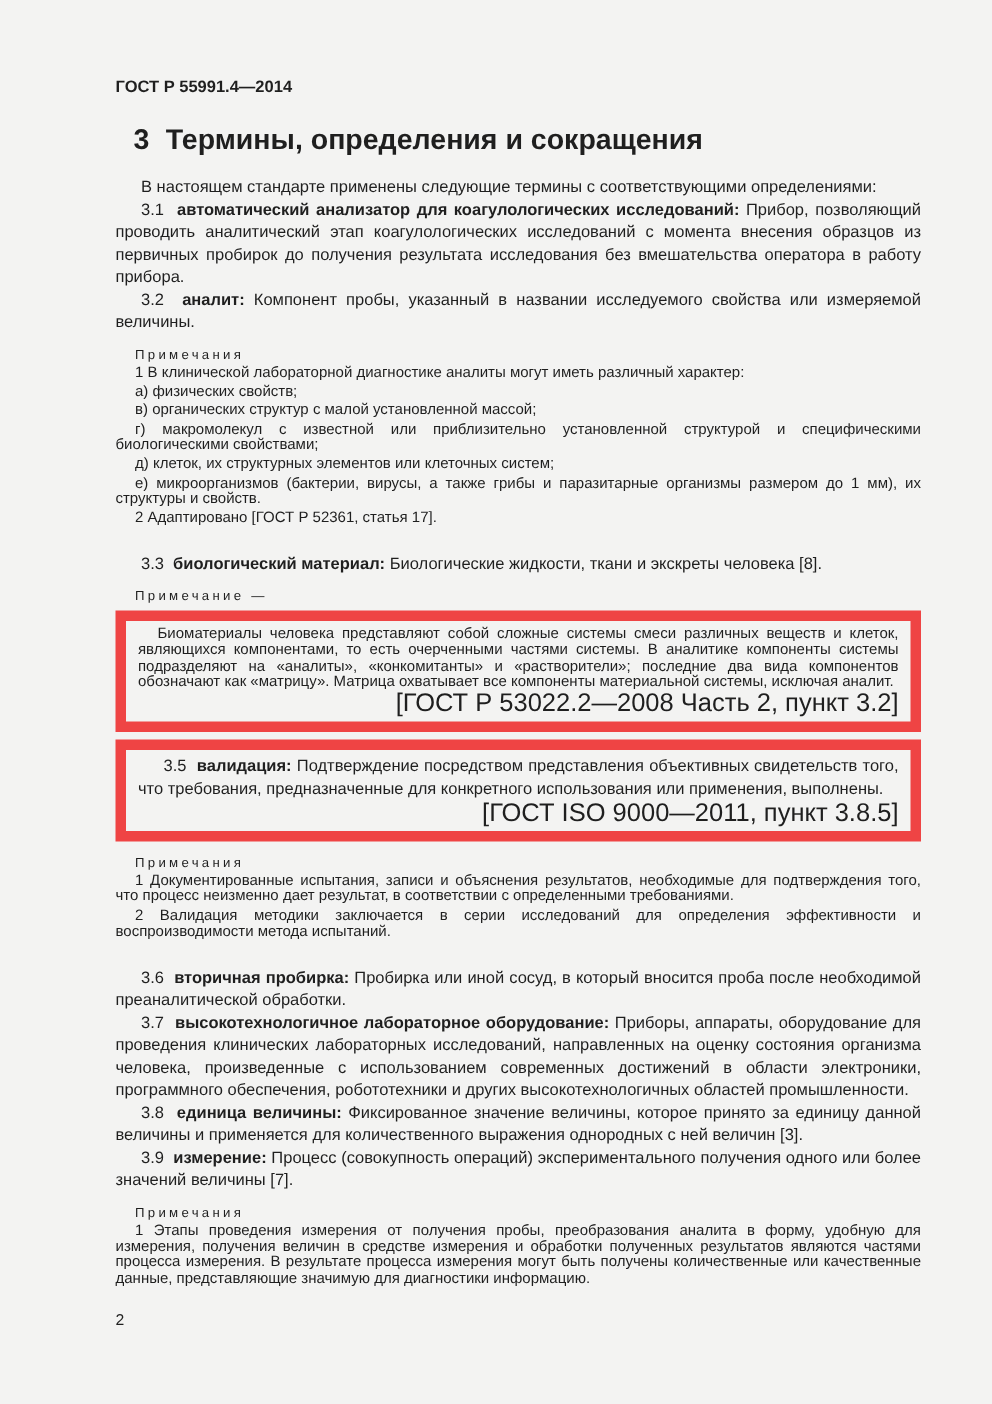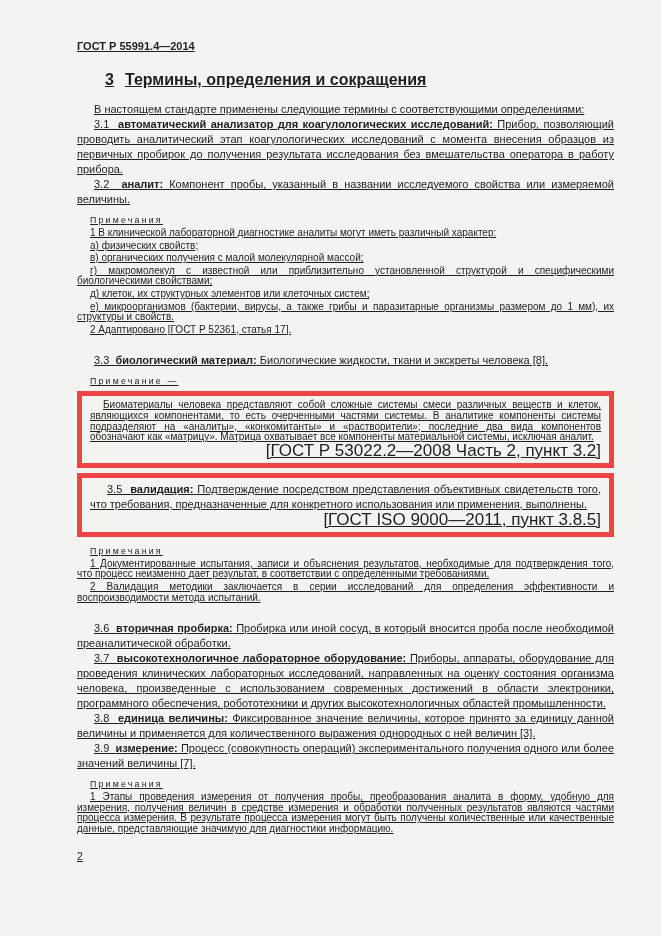--- a/index.html
+++ b/index.html
@@ -5,45 +5,45 @@
   html,body{margin:0;padding:0;}
   body{
     width:661px;height:936px;
     background:#f3f3f2;
     color:#1f1f1f;
     font-family:"Liberation Sans","DejaVu Sans",sans-serif;
     position:relative;
     overflow:hidden;
   }
   .page-content{
-    position:absolute;left:77px;top:40px;width:537px;text-decoration:underline;
+    position:absolute;left:77px;top:52px;width:537px;
   }
   .doc-code{
     font-size:11px;font-weight:bold;margin:0 0 19px 0;
   }
   .section-title{
-    font-size:16px;font-weight:bold;margin:0 0 13px 28px;
+    font-size:19px;font-weight:bold;margin:0 0 13px 12px;
   }
   .section-title .num{margin-right:11px;}
   p{margin:0;}
   .para,.term{
     font-size:11px;line-height:15px;text-align:justify;text-indent:17px;
   }
   .term b{font-weight:bold;}
   .term .num{font-weight:normal;}
   .note,.box-para{
     font-size:10px;line-height:10.6px;text-align:justify;text-indent:13px;
     margin:0 0 2px 0;
   }
   .note-label{
     font-size:8.8px;letter-spacing:2.2px;text-indent:13px;
     margin:7px 0 3px 0;
   }
   .box{
-    border:5px solid #ef4444;
+    border:7px solid #ef4444;
     padding:4px 8px 5px 8px;
     margin:5px 0 0 0;
     background:transparent;
   }
   .box .ref{
     font-size:17px;line-height:15px;text-indent:17px;text-align:right;
   }
   .box .box-para{margin:0;}
   
   .note + .term{margin-top:18px;}
@@ -65,21 +65,21 @@
     <span class="num">3</span><span>Термины, определения и сокращения</span>
   </div>
 
   <div>
       <p class="para">В настоящем стандарте применены следующие термины с соответствующими определениями:</p>
       <p class="term"><span class="num">3.1&nbsp; </span><b>автоматический анализатор для коагулологических исследований:</b> Прибор, позволяющий проводить аналитический этап коагулологических исследований с момента внесения образцов из первичных пробирок до получения результата исследования без вмешательства оператора в работу прибора.</p>
       <p class="term"><span class="num">3.2&nbsp; </span><b>аналит:</b> Компонент пробы, указанный в названии исследуемого свойства или измеряемой величины.</p>
       <p class="note-label">Примечания</p>
       <p class="note">1  В клинической лабораторной диагностике аналиты могут иметь различный характер:</p>
       <p class="note">а)  физических свойств;</p>
-      <p class="note">в)  органических получения с малой молекулярной массой;</p>
+      <p class="note">в)  органических структур с малой установленной массой;</p>
       <p class="note">г)  макромолекул с известной или приблизительно установленной структурой и специфическими биологическими свойствами;</p>
       <p class="note">д)  клеток, их структурных элементов или клеточных систем;</p>
       <p class="note">е)  микроорганизмов (бактерии, вирусы, а также грибы и паразитарные организмы размером до 1 мм), их структуры и свойств.</p>
       <p class="note">2  Адаптировано [ГОСТ Р 52361, статья 17].</p>
       <p class="term"><span class="num">3.3&nbsp; </span><b>биологический материал:</b> Биологические жидкости, ткани и экскреты человека [8].</p>
       <p class="note-label">Примечание —</p>
       <div class="box small">
         <p class="box-para">Биоматериалы человека представляют собой сложные системы смеси различных веществ и клеток, являющихся компонентами, то есть очерченными частями системы. В аналитике компоненты системы подразделяют на «аналиты», «конкомитанты» и «растворители»; последние два вида компонентов обозначают как «матрицу». Матрица охватывает все компоненты материальной системы, исключая аналит.</p>
         <p class="ref">[ГОСТ Р 53022.2—2008 Часть 2, пункт 3.2]</p>
       </div>

